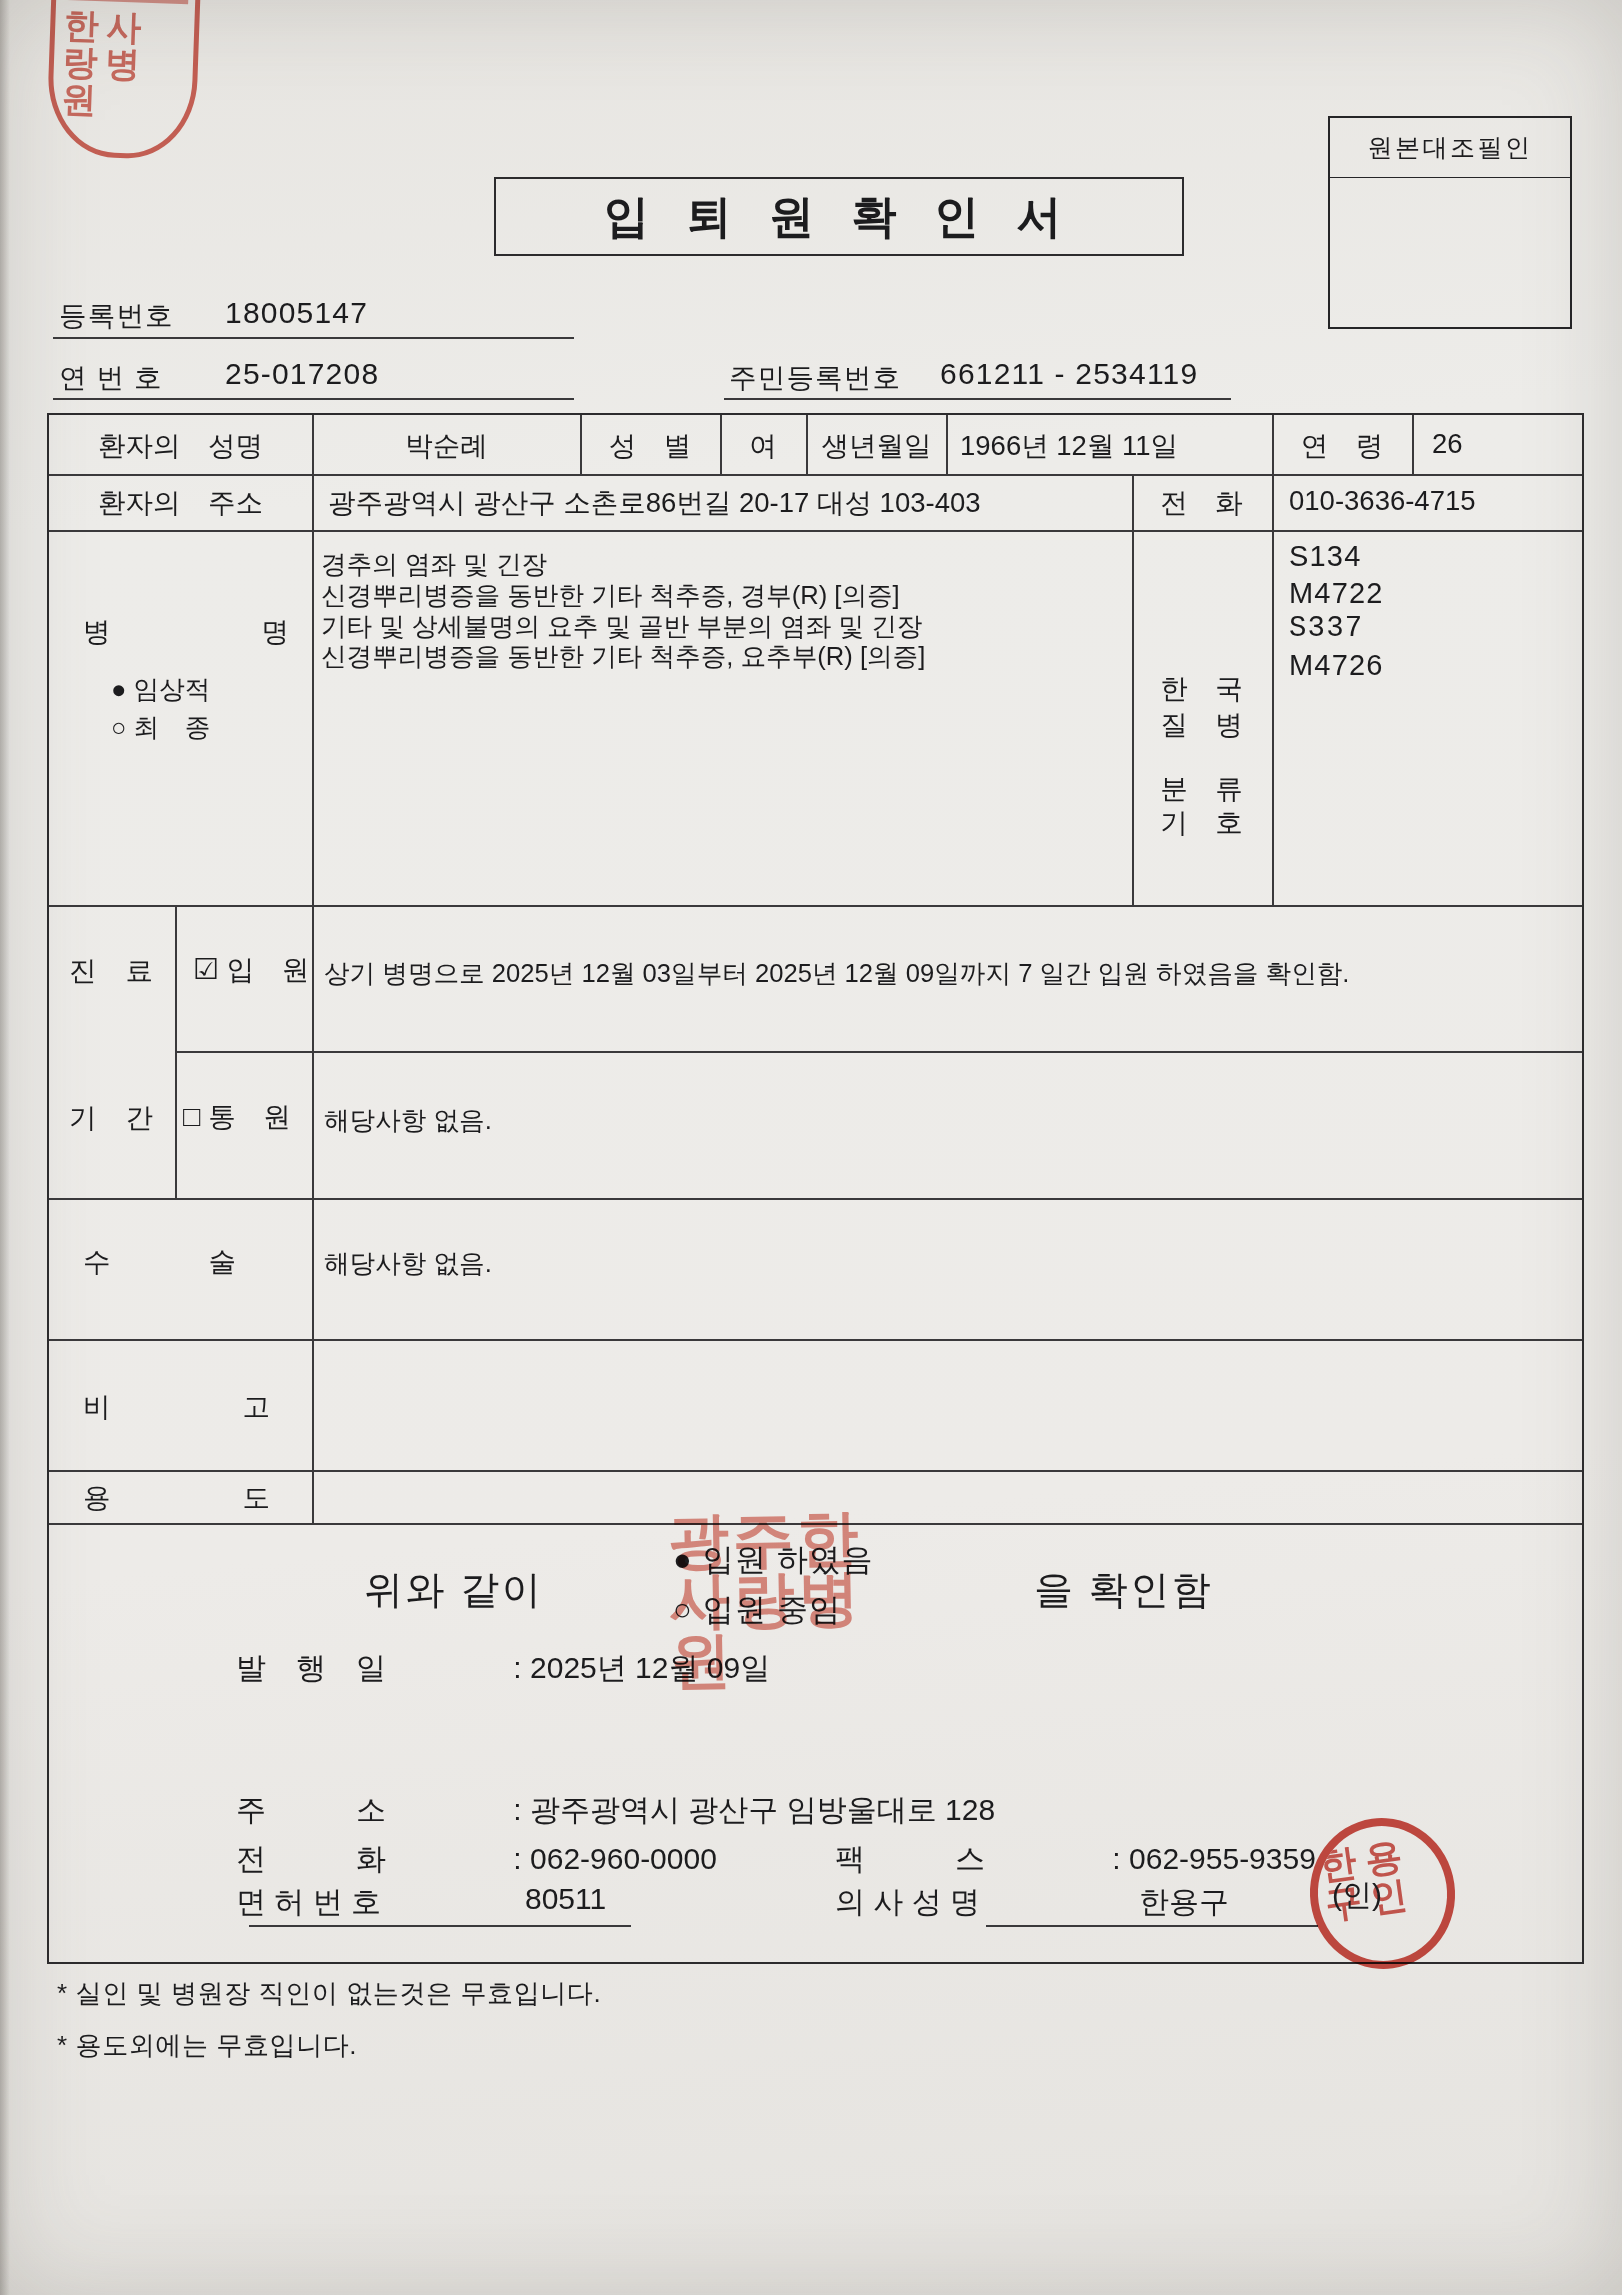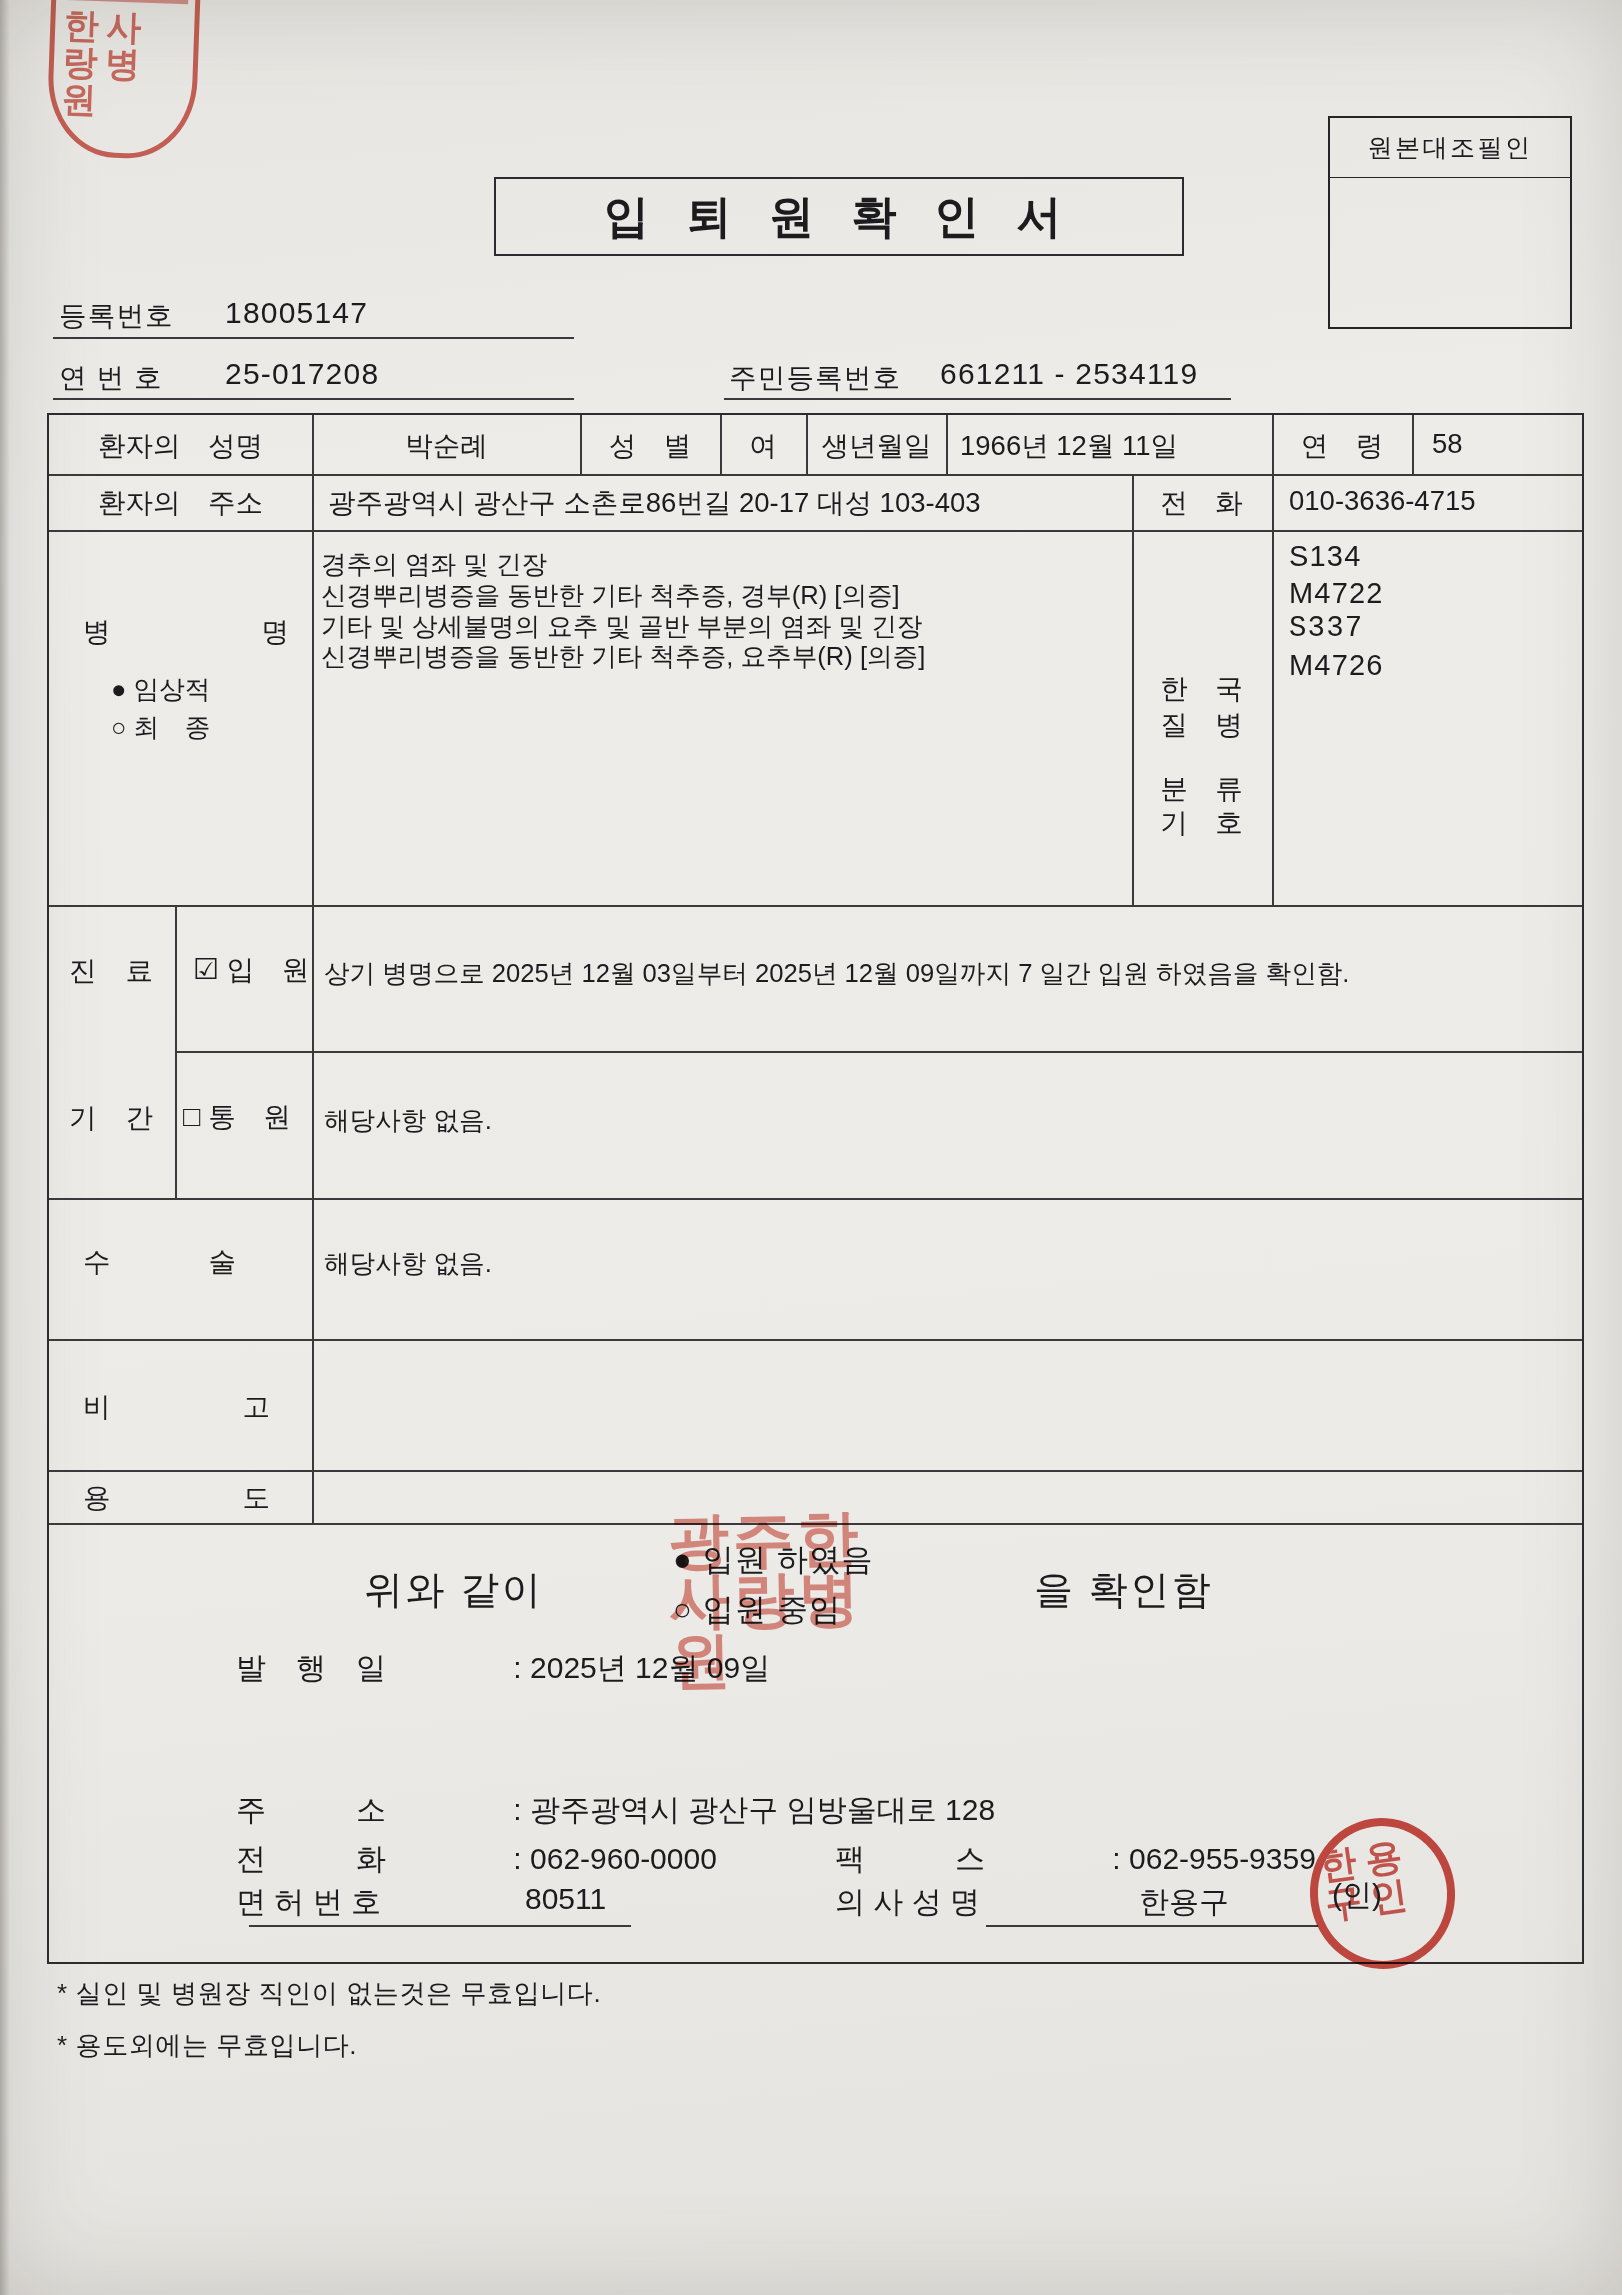--- a/index.html
+++ b/index.html
@@ -116,21 +116,21 @@
     <div class="v" style="left:1363px;top:0;height:59px;"></div>
     <div class="v" style="left:1083px;top:59px;height:431px;"></div>
 
     <div class="cell ctr" style="left:0;top:12.5px;width:263px;">환자의　성명</div>
     <div class="cell ctr" style="left:263px;top:12.5px;width:269px;">박순례</div>
     <div class="cell ctr" style="left:531px;top:12.5px;width:140px;">성　별</div>
     <div class="cell ctr" style="left:671px;top:12.5px;width:86px;">여</div>
     <div class="cell ctr" style="left:757px;top:12.5px;width:141px;">생년월일</div>
     <div class="cell" style="left:911px;top:12.5px;">1966년 12월 11일</div>
     <div class="cell ctr" style="left:1223px;top:12.5px;width:140px;text-align:right;">연　령</div>
-    <div class="cell" style="left:1383px;top:12.5px;">58</div>
+    <div class="cell" style="left:1383px;top:12.5px;">26</div>
 
     <div class="cell ctr" style="left:0;top:70px;width:263px;">환자의　주소</div>
     <div class="cell" style="left:279px;top:70px;">광주광역시 광산구 소촌로86번길 20-17 대성 103-403</div>
     <div class="cell ctr" style="left:1083px;top:70px;width:139px;">전　화</div>
     <div class="cell" style="left:1240px;top:70px;">010-3636-4715</div>
 
     <div class="cell spread" style="left:34px;top:199px;width:206px;">
       <span>병</span>
       <span>명</span>
     </div>

